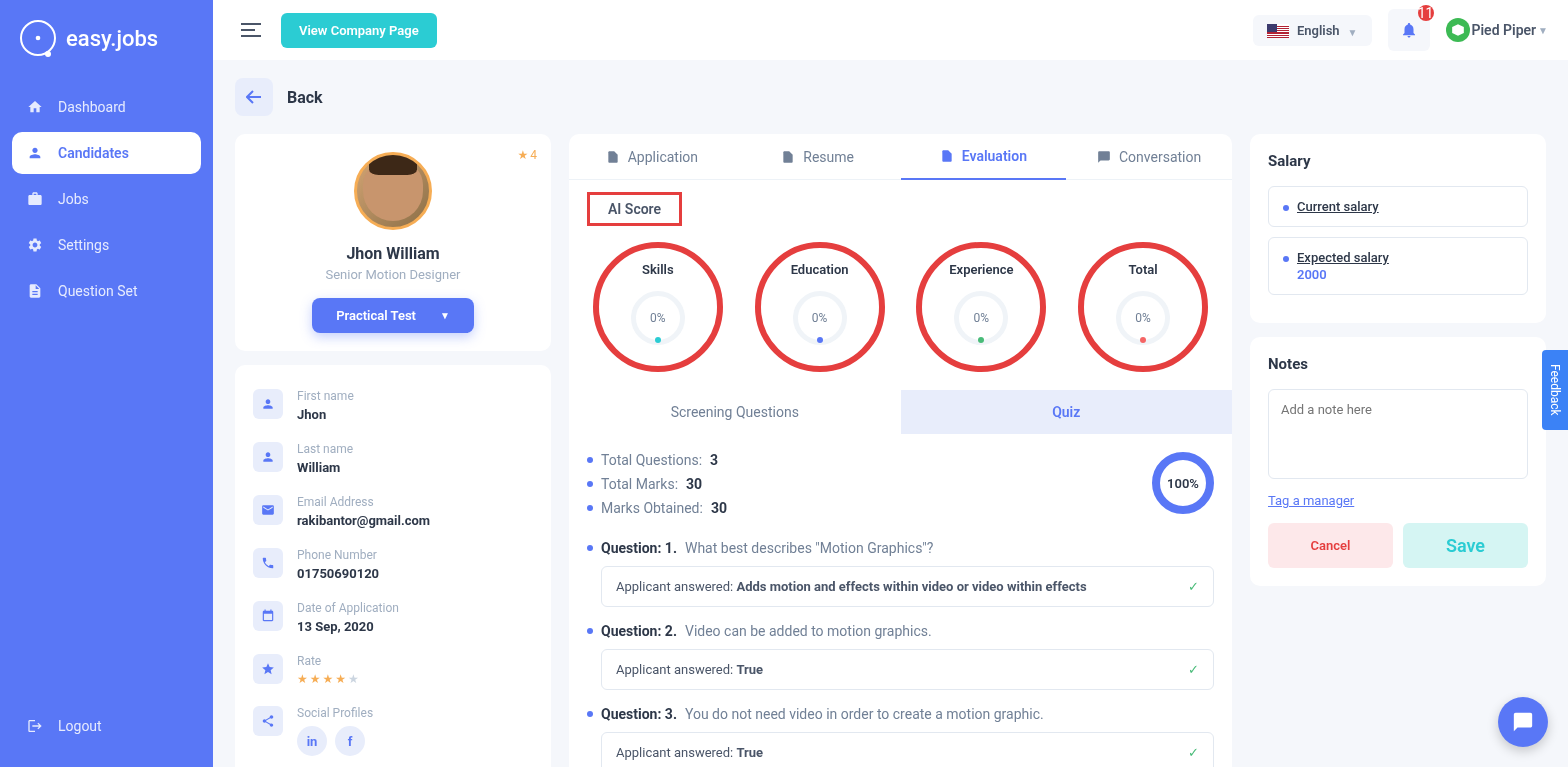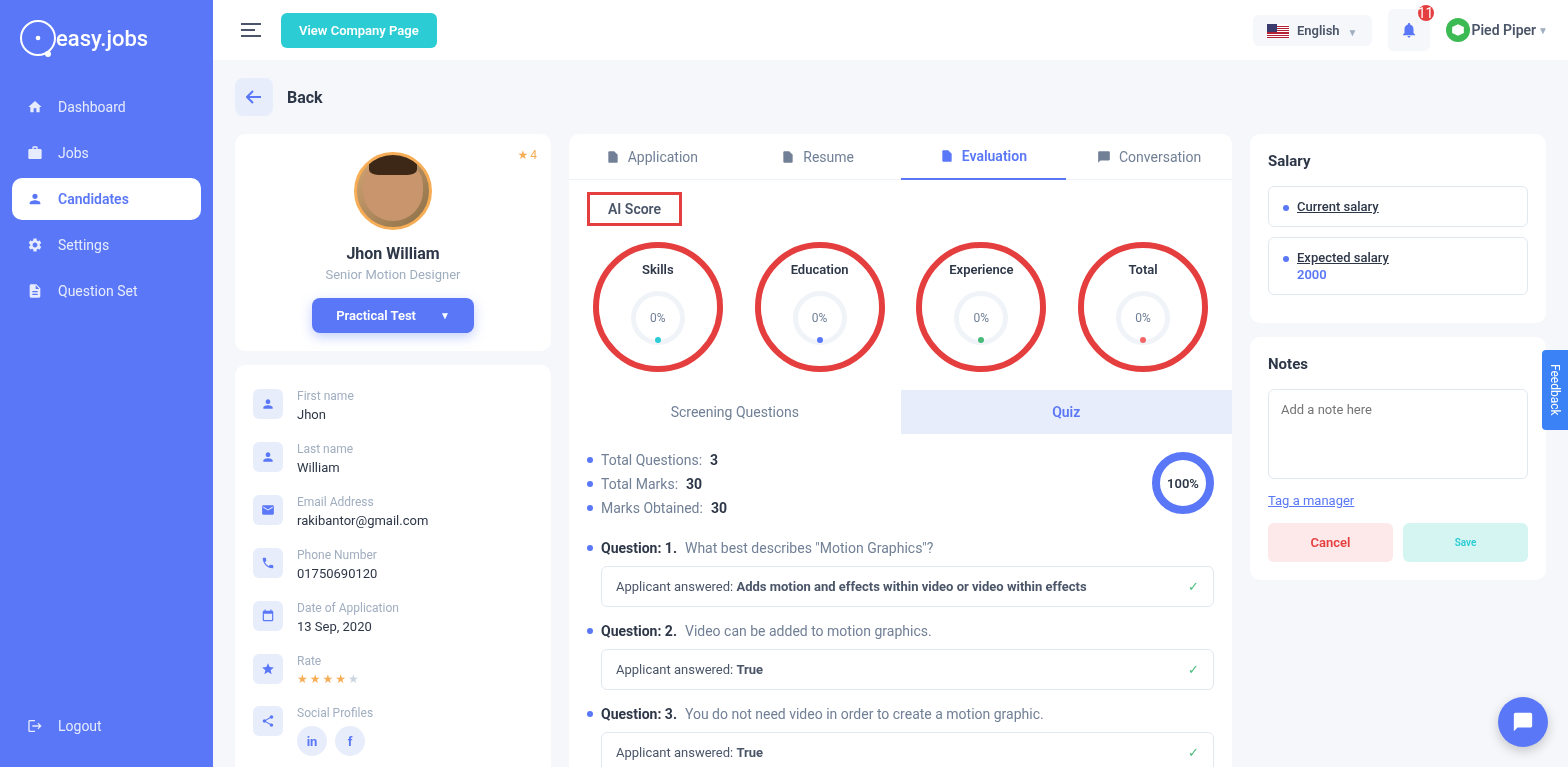--- a/index.html
+++ b/index.html
@@ -1,18 +1,18 @@
 <!DOCTYPE html>
 <html><head>
 <meta charset="utf-8">
 <style>
 * { margin: 0; padding: 0; box-sizing: border-box; font-family: -apple-system, BlinkMacSystemFont, 'Segoe UI', Roboto, sans-serif; }
 body { background: #f5f7fb; height: 767px; width: 1568px; overflow: hidden; display: flex; }
 .sidebar { width: 213px; background: #5977f6; color: #fff; display: flex; flex-direction: column; padding: 20px 0; }
-.logo { display: flex; align-items: center; padding: 0 20px 30px; }
+.logo { display: flex; align-items: center; gap: 10px; padding: 0 20px 30px; }
 .logo-icon { width: 36px; height: 36px; border: 2.5px solid #fff; border-radius: 50%; display: flex; align-items: center; justify-content: center; position: relative; }
 .logo-icon::after { content: ''; position: absolute; width: 6px; height: 6px; background: #fff; border-radius: 50%; bottom: -3px; right: 3px; }
 .logo-text { font-size: 22px; font-weight: 500; }
 .nav { flex: 1; display: flex; flex-direction: column; gap: 4px; padding: 0 12px; }
 .nav-item { display: flex; align-items: center; gap: 14px; padding: 12px 14px; border-radius: 10px; cursor: pointer; font-size: 14px; color: rgba(255,255,255,0.85); }
 .nav-item.active { background: #fff; color: #5977f6; font-weight: 600; }
 .nav-icon { width: 18px; height: 18px; display: flex; align-items: center; justify-content: center; }
 .nav-item.active .nav-icon svg { fill: #5977f6; }
 .nav-icon svg { fill: rgba(255,255,255,0.85); }
 .logout { padding: 0 12px; }
@@ -42,21 +42,21 @@
 .avatar-face::before { content: ''; position: absolute; top: -14px; left: 6px; right: 6px; height: 28px; background: #3d2817; border-radius: 50% 50% 20% 20%; }
 .profile-name { font-size: 16px; font-weight: 700; color: #2d3748; margin-bottom: 4px; }
 .profile-role { font-size: 13px; color: #a0aec0; margin-bottom: 16px; }
 .status-btn { background: #5977f6; color: #fff; border: none; padding: 10px 24px; border-radius: 8px; font-size: 13px; font-weight: 600; cursor: pointer; box-shadow: 0 4px 12px rgba(89,119,246,0.35); display: inline-flex; align-items: center; gap: 24px; }
 .details-card { padding: 14px 18px; }
 .detail-row { display: flex; gap: 14px; padding: 10px 0; }
 .detail-icon { width: 30px; height: 30px; background: #e8edfb; border-radius: 6px; display: flex; align-items: center; justify-content: center; flex-shrink: 0; }
 .detail-icon svg { fill: #5977f6; }
 .detail-text { flex: 1; }
 .detail-label { font-size: 12px; color: #a0aec0; margin-bottom: 4px; }
-.detail-value { font-size: 13px; color: #2d3748; font-weight: 400; }
+.detail-value { font-size: 13px; color: #2d3748; font-weight: 700; }
 .social-icons { display: flex; gap: 8px; margin-top: 6px; }
 .social-icon { width: 30px; height: 30px; background: #e8edfb; border-radius: 50%; display: flex; align-items: center; justify-content: center; color: #5977f6; font-weight: 700; font-size: 13px; cursor: pointer; }
 .rate-stars { display: flex; gap: 2px; margin-top: 4px; }
 .rate-stars span { color: #f6ad55; font-size: 12px; }
 .rate-stars span.empty { color: #cbd5e0; }
 .mid-col { flex: 1; display: flex; flex-direction: column; gap: 0; }
 .tabs { display: flex; background: #fff; border-radius: 10px 10px 0 0; }
 .tab { flex: 1; padding: 14px; text-align: center; font-size: 14px; color: #718096; cursor: pointer; display: flex; align-items: center; justify-content: center; gap: 8px; border-bottom: 1px solid #edf2f7; }
 .tab.active { color: #5977f6; font-weight: 600; border-bottom: 2px solid #5977f6; }
 .ai-score-card { background: #fff; padding: 0 18px 18px; }
@@ -86,21 +86,21 @@
 .right-col { width: 296px; display: flex; flex-direction: column; gap: 14px; }
 .salary-card h3, .notes-card h3 { font-size: 15px; font-weight: 700; color: #2d3748; margin-bottom: 16px; }
 .salary-item { border: 1px solid #e2e8f0; border-radius: 6px; padding: 12px 14px; font-size: 13px; margin-bottom: 10px; display: flex; align-items: flex-start; gap: 8px; }
 .salary-item::before { content: ''; width: 6px; height: 6px; background: #5977f6; border-radius: 50%; margin-top: 6px; flex-shrink: 0; }
 .salary-label { color: #2d3748; font-weight: 500; text-decoration: underline; }
 .salary-value { color: #5977f6; font-weight: 600; display: block; margin-top: 2px; }
 .note-input { width: 100%; border: 1px solid #e2e8f0; border-radius: 6px; padding: 12px; font-size: 13px; resize: none; height: 90px; font-family: inherit; }
 .tag-link { color: #5977f6; font-size: 13px; text-decoration: underline; display: inline-block; margin-top: 10px; cursor: pointer; }
 .notes-actions { display: flex; gap: 10px; margin-top: 14px; }
 .btn-cancel { flex: 1; background: #fde8ea; color: #e53e3e; border: none; padding: 12px; border-radius: 6px; font-size: 13px; font-weight: 600; cursor: pointer; }
-.btn-save { flex: 1; background: #d5f5f3; color: #2bccd3; border: none; padding: 12px; border-radius: 6px; font-size: 10px; font-weight: 600; cursor: pointer; }
+.btn-save { flex: 1; background: #d5f5f3; color: #2bccd3; border: none; padding: 12px; border-radius: 6px; font-size: 18px; font-weight: 600; cursor: pointer; }
 .feedback-tab { position: fixed; right: 0; top: 350px; background: #3b82f6; color: #fff; padding: 14px 6px; writing-mode: vertical-rl; font-size: 12px; border-radius: 4px 0 0 4px; cursor: pointer; }
 .fab { position: fixed; bottom: 20px; right: 20px; width: 50px; height: 50px; background: #5977f6; border-radius: 50%; display: flex; align-items: center; justify-content: center; cursor: pointer; box-shadow: 0 4px 12px rgba(0,0,0,0.2); }
 .chev { font-size: 10px; color: #a0aec0; }
 </style>
 </head>
 <body>
 
 <div class="sidebar">
   <div class="logo">
     <div class="logo-icon">
@@ -112,35 +112,35 @@
   </div>
   <div class="nav">
     <div class="nav-item">
       <span class="nav-icon">
           <svg width="16" height="16" viewBox="0 0 24 24">
             <path d="M10 20v-6h4v6h5v-8h3L12 3 2 12h3v8z"></path>
           </svg>
         </span>
       <span>Dashboard</span>
     </div>
+    <div class="nav-item active">
+      <span class="nav-icon">
+          <svg width="16" height="16" viewBox="0 0 24 24">
+            <path d="M12 12c2.21 0 4-1.79 4-4s-1.79-4-4-4-4 1.79-4 4 1.79 4 4 4zm0 2c-2.67 0-8 1.34-8 4v2h16v-2c0-2.66-5.33-4-8-4z"></path>
+          </svg>
+        </span>
+      <span>Candidates</span>
+    </div>
     <div class="nav-item">
       <span class="nav-icon">
           <svg width="16" height="16" viewBox="0 0 24 24">
             <path d="M20 6h-4V4c0-1.1-.9-2-2-2h-4c-1.1 0-2 .9-2 2v2H4c-1.1 0-2 .9-2 2v11c0 1.1.9 2 2 2h16c1.1 0 2-.9 2-2V8c0-1.1-.9-2-2-2zm-6 0h-4V4h4v2z"></path>
           </svg>
         </span>
       <span>Jobs</span>
-    </div>
-    <div class="nav-item active">
-      <span class="nav-icon">
-          <svg width="16" height="16" viewBox="0 0 24 24">
-            <path d="M12 12c2.21 0 4-1.79 4-4s-1.79-4-4-4-4 1.79-4 4 1.79 4 4 4zm0 2c-2.67 0-8 1.34-8 4v2h16v-2c0-2.66-5.33-4-8-4z"></path>
-          </svg>
-        </span>
-      <span>Candidates</span>
     </div>
     <div class="nav-item">
       <span class="nav-icon">
           <svg width="16" height="16" viewBox="0 0 24 24">
             <path d="M19.14 12.94c.04-.3.06-.61.06-.94 0-.32-.02-.64-.07-.94l2.03-1.58c.18-.14.23-.41.12-.61l-1.92-3.32c-.12-.22-.37-.29-.59-.22l-2.39.96c-.5-.38-1.03-.7-1.62-.94l-.36-2.54c-.04-.24-.24-.41-.48-.41h-3.84c-.24 0-.43.17-.47.41l-.36 2.54c-.59.24-1.13.57-1.62.94l-2.39-.96c-.22-.08-.47 0-.59.22L2.74 8.87c-.12.21-.08.47.12.61l2.03 1.58c-.05.3-.09.63-.09.94s.02.64.07.94l-2.03 1.58c-.18.14-.23.41-.12.61l1.92 3.32c.12.22.37.29.59.22l2.39-.96c.5.38 1.03.7 1.62.94l.36 2.54c.05.24.24.41.48.41h3.84c.24 0 .44-.17.47-.41l.36-2.54c.59-.24 1.13-.56 1.62-.94l2.39.96c.22.08.47 0 .59-.22l1.92-3.32c.12-.22.07-.47-.12-.61l-2.01-1.58zM12 15.6c-1.98 0-3.6-1.62-3.6-3.6s1.62-3.6 3.6-3.6 3.6 1.62 3.6 3.6-1.62 3.6-3.6 3.6z"></path>
           </svg>
         </span>
       <span>Settings</span>
     </div>
     <div class="nav-item">

